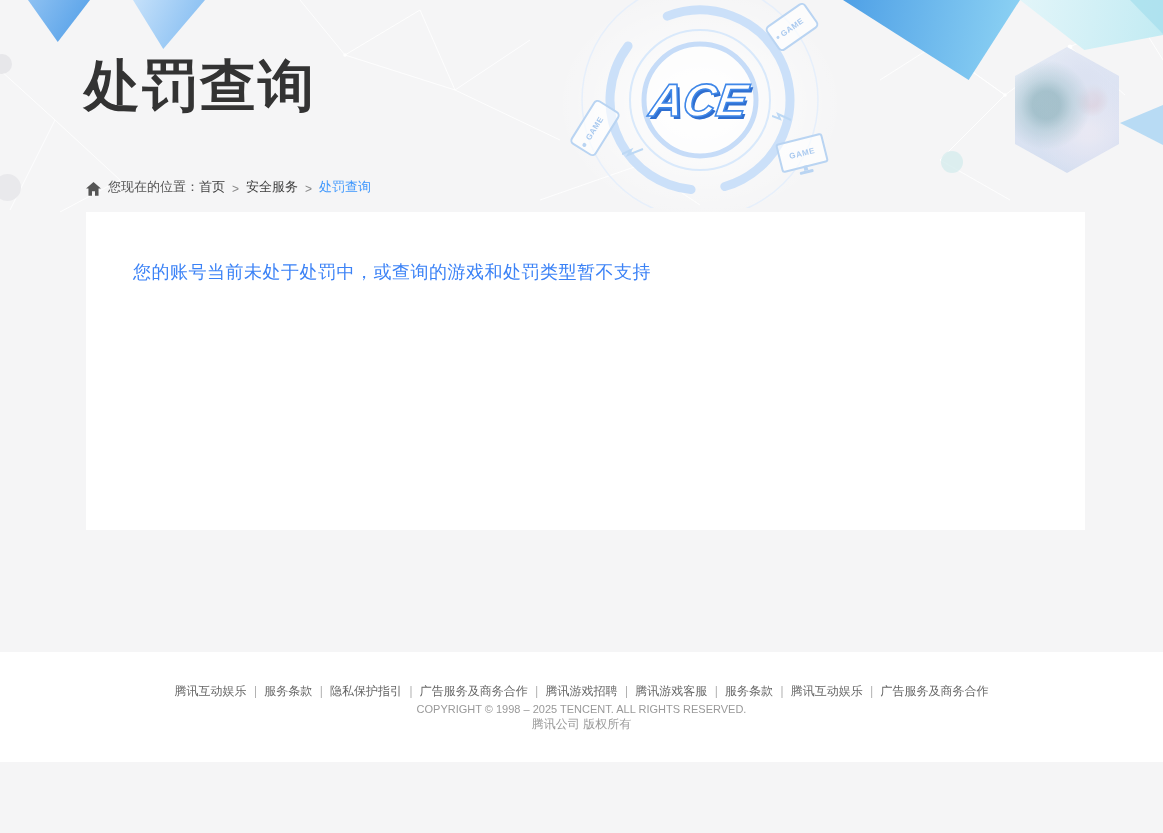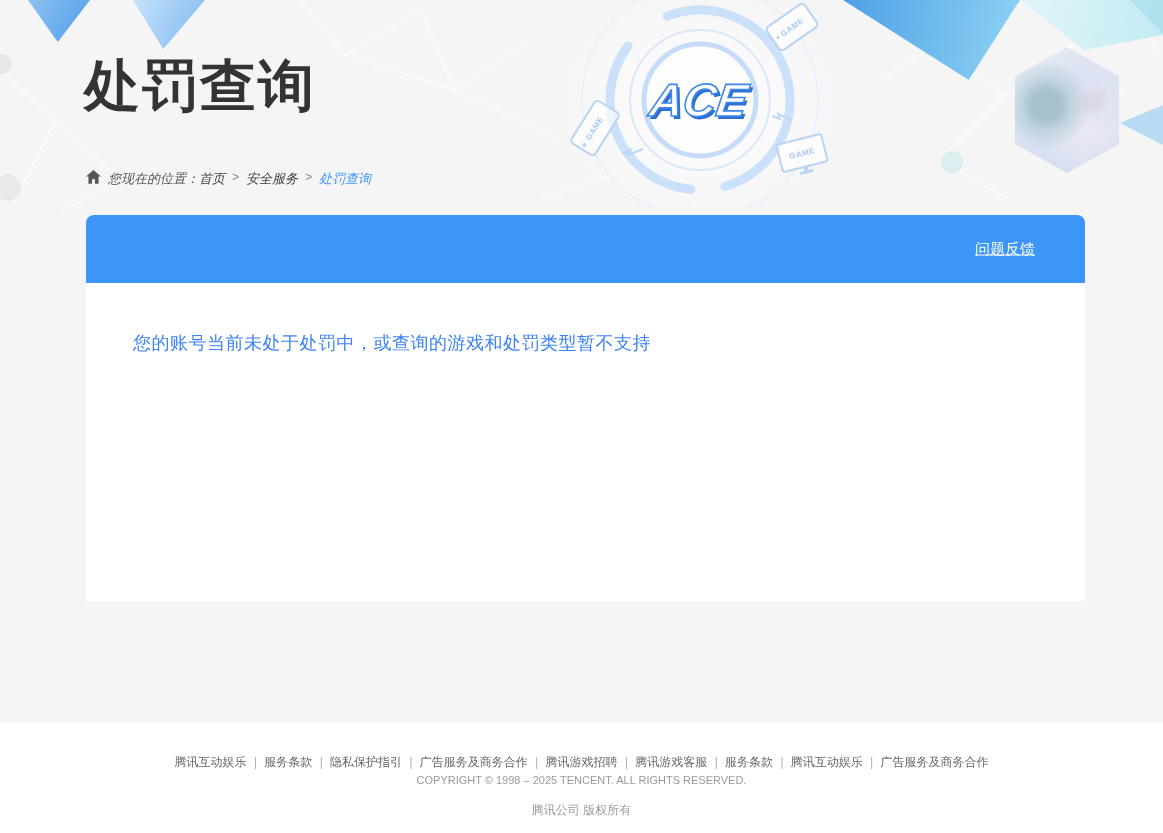--- a/index.html
+++ b/index.html
@@ -62,22 +62,22 @@
     background:
       radial-gradient(circle at 30% 46%, rgba(96,150,160,.55) 0 14%, rgba(120,170,180,.35) 26%, transparent 45%),
       radial-gradient(circle at 66% 26%, rgba(215,222,240,.95), transparent 52%),
       radial-gradient(circle at 74% 42%, rgba(205,120,130,.30) 0 6%, transparent 16%),
       radial-gradient(circle at 70% 64%, rgba(235,232,244,.95), transparent 48%),
       linear-gradient(160deg,#e9eef8,#d6dff1 55%,#ccd8ee);
     opacity:.85;
   }
 
   
-  .breadcrumb{position:absolute;left:86px;top:170px;display:flex;align-items:flex-start;
-    font-size:13px;color:#555;font-style:italic;}
+  .breadcrumb{position:absolute;left:86px;top:178px;display:flex;align-items:flex-end;
+    font-size:13px;color:#555;}
   .breadcrumb .home-ic{margin-right:7px;display:inline-flex;}
   .crumb-link{color:#404040;cursor:pointer;text-decoration:none;}
   .crumb-sep{color:#888;margin:0 7px;font-size:12px;}
   .crumb-active{color:#3e97fd;cursor:pointer;}
 
   
   .main-col{width:999px;margin-left:86px;}
   .banner{
     margin-top:3px;height:68px;background:#3c96f9;border-radius:8px 8px 0 0;
     position:relative;
@@ -91,21 +91,21 @@
     margin:0;padding:48px 40px 0 47px;
     font-size:18px;color:#3b82f6;letter-spacing:.5px;
   }
 
   
   .footer{margin-top:122px;height:110px;background:#fff;text-align:center;}
   .footer-links{padding-top:31px;font-size:12px;color:#666;}
   .footer-link{color:#666;cursor:pointer;text-decoration:none;text-align:center;}
   .footer-link + .footer-link::before{content:"｜";color:#999;margin:0 3px;cursor:default;}
   .copyright{margin-top:3px;font-size:11px;color:#999;}
-  .company{margin-top:16px;font-size:12px;color:#999;}
+  .company{margin-top:1px;font-size:12px;color:#999;}
 </style>
 </head>
 <body>
 
 <header class="hero">
 
   <svg class="mesh" width="1163" height="212" viewBox="0 0 1163 212">
     <g stroke="rgba(255,255,255,.85)" stroke-width="1" fill="none">
       <polyline points="0,70 55,120 10,210"></polyline>
       <polyline points="55,120 120,180 60,212"></polyline>
@@ -175,23 +175,20 @@
     <span>您现在的位置：</span>
     <a class="crumb-link">首页</a>
     <span class="crumb-sep">&gt;</span>
     <a class="crumb-link">安全服务</a>
     <span class="crumb-sep">&gt;</span>
     <a class="crumb-active">处罚查询</a>
   </nav>
 </header>
 
 <main class="main-col">
-  <div class="banner">
-    <a class="feedback-link">问题反馈</a>
-  </div>
   <section class="result-card">
     <p class="result-msg">您的账号当前未处于处罚中，或查询的游戏和处罚类型暂不支持</p>
   </section>
 </main>
 
 <footer class="footer">
   <div class="footer-links"><a class="footer-link">腾讯互动娱乐</a><a class="footer-link">服务条款</a><a class="footer-link">隐私保护指引</a><a class="footer-link">广告服务及商务合作</a><a class="footer-link">腾讯游戏招聘</a><a class="footer-link">腾讯游戏客服</a><a class="footer-link">服务条款</a><a class="footer-link">腾讯互动娱乐</a><a class="footer-link">广告服务及商务合作</a></div>
   <div class="copyright">COPYRIGHT © 1998 – 2025 TENCENT. ALL RIGHTS RESERVED.</div>
   <div class="company">腾讯公司 版权所有</div>
 </footer>

